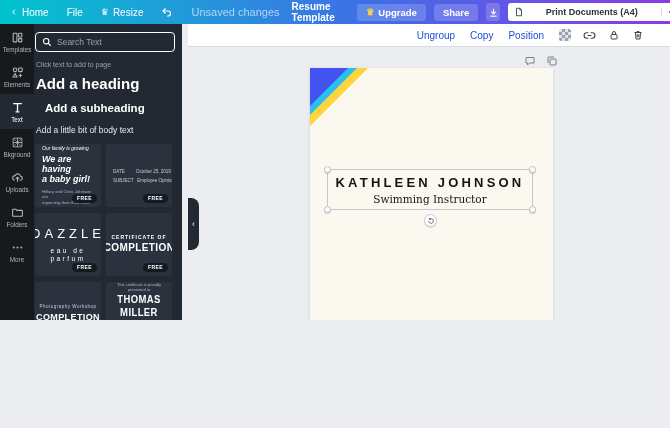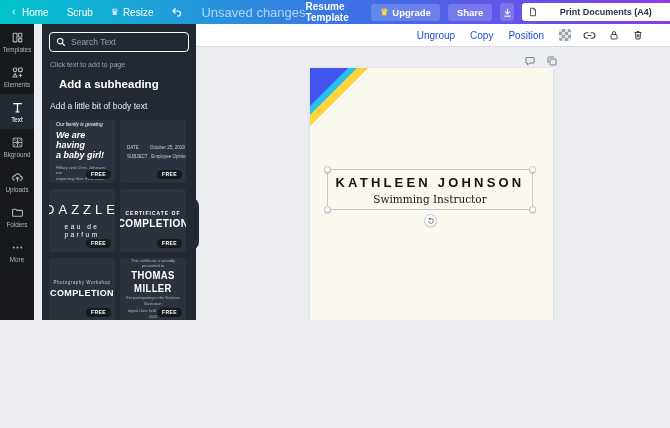--- a/index.html
+++ b/index.html
@@ -5,41 +5,41 @@
   * { margin:0; padding:0; box-sizing:border-box; }
   html,body { width:670px; height:428px; overflow:hidden; }
   body { font-family:"Liberation Sans", sans-serif; background:#ebedf1; position:relative; }
   .stage { position:absolute; inset:0; width:670px; height:320px; overflow:hidden; }
 
   
   .topbar { position:absolute; left:0; top:0; width:670px; height:24px;
     background:linear-gradient(90deg,#00c4cc 0%,#1f9ed9 25%,#3f6ee6 55%,#8a3be8 100%);
     display:flex; align-items:center; color:#fff; font-size:10px; padding:0 6px 0 10px; z-index:20; }
   .topbar .grp { display:flex; align-items:center; gap:4px; margin-right:18px; cursor:pointer; white-space:nowrap; }
-  .topbar .unsaved { opacity:.62; font-size:13px; margin-right:0; cursor:default; }
+  .topbar .unsaved { opacity:.62; font-size:11px; margin-right:12px; cursor:default; }
   .topbar .right { margin-left:auto; display:flex; align-items:center; gap:8px; }
   .tb-btn { background:rgba(255,255,255,.18); border-radius:3px; padding:3px 9px; font-size:9.5px; font-weight:600;
     display:flex; align-items:center; gap:4px; cursor:pointer; white-space:nowrap; }
   .tb-icon-btn { background:rgba(255,255,255,.18); border-radius:3px; width:22px; height:18px;
     display:flex; align-items:center; justify-content:center; cursor:pointer; }
   .print-btn { background:#fff; color:#2b3240; border-radius:3px; height:18px; display:flex; align-items:center;
     gap:22px; padding:0 6px; font-size:9px; font-weight:700; cursor:pointer; white-space:nowrap; }
   .print-btn .chev { border-left:1px solid #d8dbe0; padding-left:5px; margin-left:1px; display:flex; align-items:center; }
   .crown { color:#ffd43a; font-size:9px; line-height:1; }
   .resume-label { font-size:10px; font-weight:600; margin-right:6px; }
   svg.ic { display:block; }
 
   
   .rail { position:absolute; left:0; top:24px; width:34px; height:404px; background:#17191c; z-index:15; }
   .rail-item { width:34px; height:35px; display:flex; flex-direction:column; align-items:center; justify-content:center;
     gap:2px; color:#aeb6c2; font-size:6.3px; cursor:pointer; }
   .rail-item.active { background:#232933; color:#fff; }
 
   
-  .panel { position:absolute; left:42px; top:24px; width:154px; height:404px; background:#232933; z-index:14; overflow:hidden; }
+  .panel { position:absolute; left:28px; top:24px; width:154px; height:404px; background:#232933; z-index:14; overflow:hidden; }
   .searchbox { margin:8px 7px 0 7px; height:20px; border:1.5px solid #fff; border-radius:4px;
     display:flex; align-items:center; gap:5px; padding:0 6px; color:#fff; }
   .searchbox input { background:transparent; border:none; outline:none; color:#fff; font-size:8.5px; width:110px;
     font-family:"Liberation Sans",sans-serif; }
   .searchbox input::placeholder { color:#97a1ad; }
   .panel-caption { margin:9px 8px 0 8px; font-size:7px; color:#98a2ae; }
   .ph-heading { margin:7px 8px 0 8px; font-size:15px; font-weight:700; color:#fff; cursor:pointer; }
   .ph-sub { margin:10px 8px 0 17px; font-size:11.5px; font-weight:600; color:#fff; cursor:pointer; }
   .ph-body { margin:11px 8px 0 8px; font-size:8.5px; color:#e8ebef; cursor:pointer; }
   .thumb-grid { margin:9px 0 0 7px; display:grid; grid-template-columns:66px 66px; grid-auto-rows:63px; gap:6px 5px; }
@@ -123,21 +123,21 @@
 <div class="stage">
 
   <div class="topbar">
     <div class="grp">
       <svg class="ic" width="8" height="8" viewBox="0 0 24 24" fill="none" stroke="#fff" stroke-width="3">
           <path d="M15 19 L8 12 L15 5"></path>
         </svg>
       <span>Home</span>
     </div>
     <div class="grp">
-      <span>Scrub</span>
+      <span>File</span>
     </div>
     <div class="grp">
       <span class="crown" style="color:#fff">♛</span>
       <span>Resize</span>
     </div>
     <div class="grp">
       <svg class="ic" width="12" height="12" viewBox="0 0 24 24" fill="none" stroke="#fff" stroke-width="2.4">
           <path d="M9 15 L4 10 L9 5"></path>
           <path d="M4 10 H14 a5 5 0 0 1 0 10 H12"></path>
         </svg>
@@ -234,20 +234,21 @@
 
   <div class="panel">
     <div class="searchbox">
       <svg class="ic" width="10" height="10" viewBox="0 0 24 24" fill="none" stroke="#fff" stroke-width="2.6">
           <circle cx="10" cy="10" r="6.5"></circle>
           <path d="M15 15 L21 21"></path>
         </svg>
       <input type="text" placeholder="Search Text" style="">
     </div>
     <div class="panel-caption">Click text to add to page</div>
+    <div class="ph-heading">Add a heading</div>
     <div class="ph-sub">Add a subheading</div>
     <div class="ph-body">Add a little bit of body text</div>
     <div class="thumb-grid" id="thumb-grid">
         <div class="thumb a-left">
           <div class="tl hand-cap">Our family is growing</div>
           <div class="tl hand">We are having</div>
           <div class="tl hand">a baby girl!</div>
           <div class="tl micro micro1">Hillary and Chris Johnson are</div>
           <div class="tl micro">expecting their third child</div>
           <span class="free">FREE</span>

